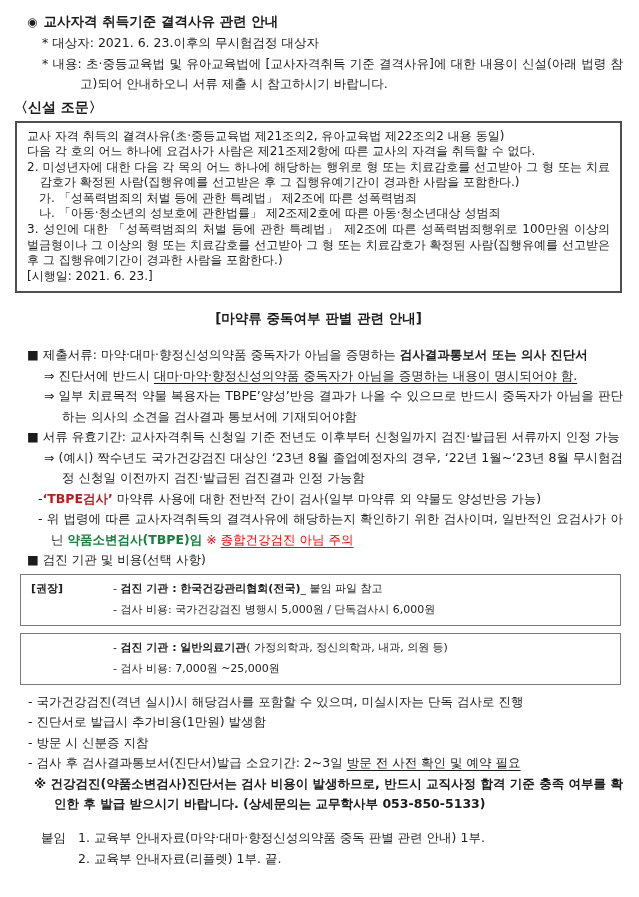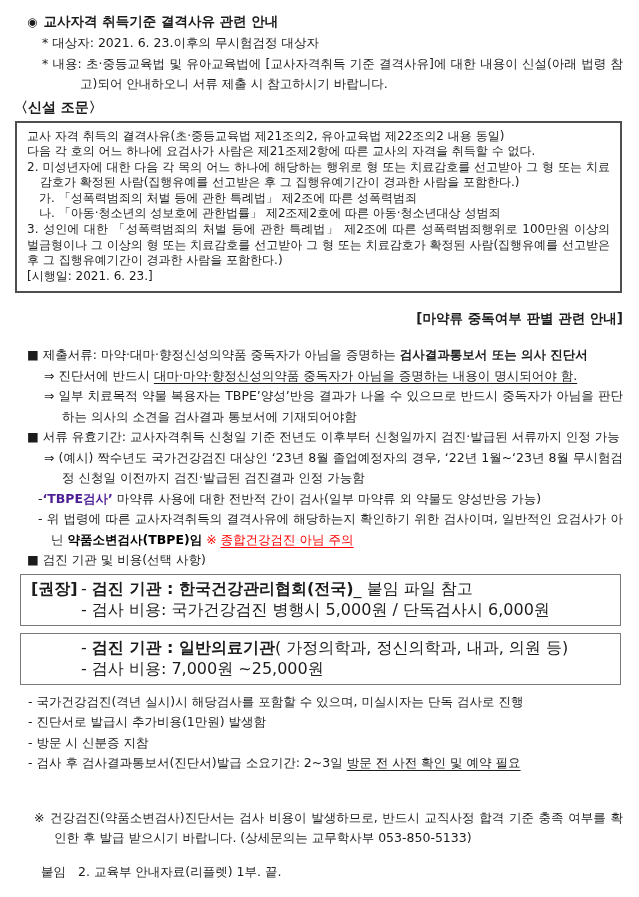--- a/index.html
+++ b/index.html
@@ -12,40 +12,40 @@
 
   .doc-title{font-weight:bold;font-size:13.5px;line-height:22px;padding-left:13px;}
   .doc-title .bullet{margin-right:6px;font-size:12px;}
 
   .line{font-size:12.5px;line-height:20.5px;text-align:justify;word-break:break-all;}
   .kind-star{padding-left:66px;text-indent:-38px;}
   .kind-bullet{padding-left:13px;}
   .kind-arrow{padding-left:48px;text-indent:-18px;}
   .kind-dash{padding-left:37px;text-indent:-13px;}
   .kind-ndash{padding-left:27px;text-indent:-13px;}
-  .kind-warn{padding-left:40px;text-indent:-20px;font-weight:normal;margin-top:34px;}
+  .kind-warn{padding-left:40px;text-indent:-20px;font-weight:bold;}
 
   .new-clause{font-size:14px;font-weight:bold;margin:2px 0 4px 0;line-height:20px;}
 
   .law-box{
     border:2px solid #4f4f4f;padding:6px 10px 7px 10px;margin:0 1px 0 1px;
   }
   .lb-line{font-size:12px;line-height:15.6px;text-align:justify;word-break:break-all;}
   .lb-hang{padding-left:13px;text-indent:-13px;}
   .lb-sub{padding-left:12px;}
 
   .notice-title{
-    text-align:right;font-weight:bold;font-size:13.5px;
+    text-align:center;font-weight:bold;font-size:13.5px;
     margin:15px 0 17px 0;line-height:20px;
   }
 
   .org-box{
     border:1px solid #7a7a7a;padding:3px 8px 5px 10px;margin:3px 2px 7px 6px;
   }
-  .box-line{display:flex;font-size:16px;line-height:21px;}
+  .box-line{display:flex;font-size:11px;line-height:21px;gap:32px;}
   .box-label{flex:none;width:50px;font-weight:bold;}
   .box-content{flex:1;word-break:break-all;}
 
   .b{font-weight:bold;text-align:center;}
   .u{text-decoration:underline;text-underline-offset:3px;}
 
   .attachments{display:flex;gap:12px;margin-top:12px;padding-left:27px;
     font-size:12.5px;line-height:21px;}
 </style>
 </head>
@@ -75,22 +75,22 @@
     </div>
 
   <div class="notice-title">[마약류 중독여부 판별 관련 안내]</div>
 
   <div id="notice-body">
       <div class="line kind-bullet"><span>■ 제출서류: 마약·대마·향정신성의약품 중독자가 아님을 증명하는 </span><span class="b ">검사결과통보서 또는 의사 진단서</span></div>
       <div class="line kind-arrow"><span>⇒ 진단서에 반드시 </span><span class="u">대마·마약·향정신성의약품 중독자가 아님을 증명하는 내용이 명시되어야 함.</span></div>
       <div class="line kind-arrow"><span>⇒ 일부 치료목적 약물 복용자는 TBPE’양성’반응 결과가 나올 수 있으므로 반드시 중독자가 아님을 판단하는 의사의 소견을 검사결과 통보서에 기재되어야함</span></div>
       <div class="line kind-bullet"><span>■ 서류 유효기간: 교사자격취득 신청일 기준 전년도 이후부터 신청일까지 검진·발급된 서류까지 인정 가능</span></div>
       <div class="line kind-arrow"><span>⇒ (예시) 짝수년도 국가건강검진 대상인 ‘23년 8월 졸업예정자의 경우, ‘22년 1월~‘23년 8월 무시험검정 신청일 이전까지 검진·발급된 검진결과 인정 가능함</span></div>
-      <div class="line kind-dash"><span>-</span><span class="b " style="color: #4c1d95;">‘TBPE검사’</span><span> 마약류 사용에 대한 전반적 간이 검사(일부 마약류 외 약물도 양성반응 가능)</span></div>
-      <div class="line kind-dash"><span>- 위 법령에 따른 교사자격취득의 결격사유에 해당하는지 확인하기 위한 검사이며, 일반적인 요검사가 아닌 </span><span class="b " style="color: #000000;">약품소변검사(TBPE)임</span><span style="color: rgb(255, 0, 0);">  ※ </span><span class="u" style="color: rgb(255, 0, 0);">종합건강검진 아님 주의</span></div>
+      <div class="line kind-dash"><span>-</span><span class="b " style="color: #b91c1c;">‘TBPE검사’</span><span> 마약류 사용에 대한 전반적 간이 검사(일부 마약류 외 약물도 양성반응 가능)</span></div>
+      <div class="line kind-dash"><span>- 위 법령에 따른 교사자격취득의 결격사유에 해당하는지 확인하기 위한 검사이며, 일반적인 요검사가 아닌 </span><span class="b " style="color: #15803d;">약품소변검사(TBPE)임</span><span style="color: rgb(255, 0, 0);">  ※ </span><span class="u" style="color: rgb(255, 0, 0);">종합건강검진 아님 주의</span></div>
       <div class="line kind-bullet"><span>■ 검진 기관 및 비용(선택 사항)</span></div>
     </div>
 
   <div id="org-boxes">
       <div class="org-box">
         <div class="box-line">
           <span class="box-label">[권장]</span>
           <span class="box-content"><span>- </span><span class="b ">검진 기관 : 한국건강관리협회(전국)</span><span>_ 붙임 파일 참고</span></span>
         </div>
         <div class="box-line">
@@ -114,17 +114,18 @@
       <div class="line kind-ndash"><span>- 국가건강검진(격년 실시)시 해당검사를 포함할 수 있으며, 미실시자는 단독 검사로 진행</span></div>
       <div class="line kind-ndash"><span>- 진단서로 발급시 추가비용(1만원) 발생함</span></div>
       <div class="line kind-ndash"><span>- 방문 시 신분증 지참</span></div>
       <div class="line kind-ndash"><span>- 검사 후 검사결과통보서(진단서)발급 소요기간: 2~3일 </span><span class="u">방문 전 사전 확인 및 예약 필요</span></div>
       <div class="line kind-warn"><span>※ 건강검진(약품소변검사)진단서는 검사 비용이 발생하므로, 반드시 교직사정 합격 기준 충족 여부를 확인한 후 발급 받으시기 바랍니다. (상세문의는 교무학사부 053-850-5133)</span></div>
     </div>
 
   <div class="attachments">
     <span class="att-label">붙임</span>
     <div id="attachment-list">
+        <div class="att-item">1. 교육부 안내자료(마약·대마·향정신성의약품 중독 판별 관련 안내) 1부.</div>
         <div class="att-item">2. 교육부 안내자료(리플렛) 1부.  끝.</div>
       </div>
   </div>
 
 </div>
 
 </body></html>

